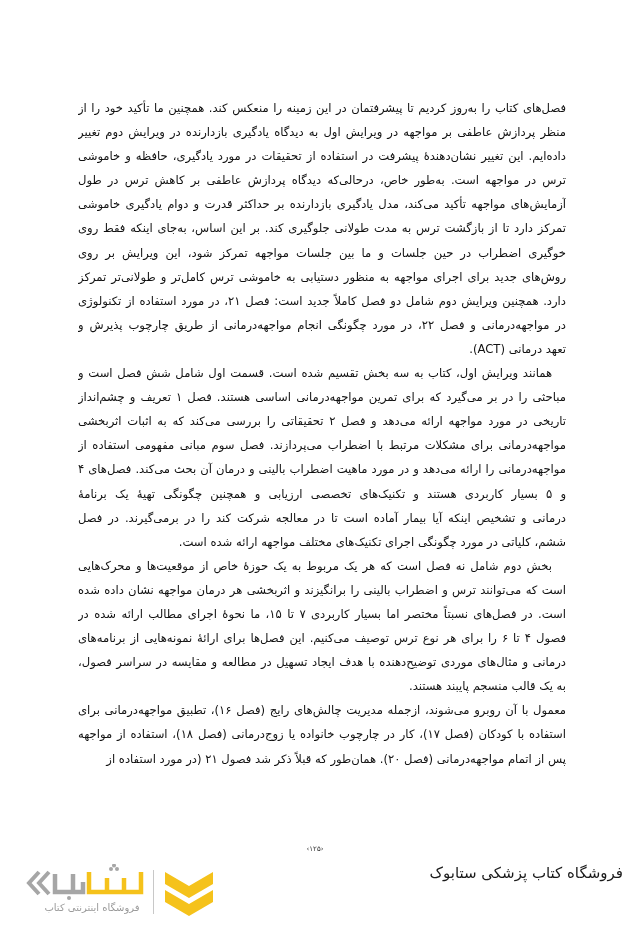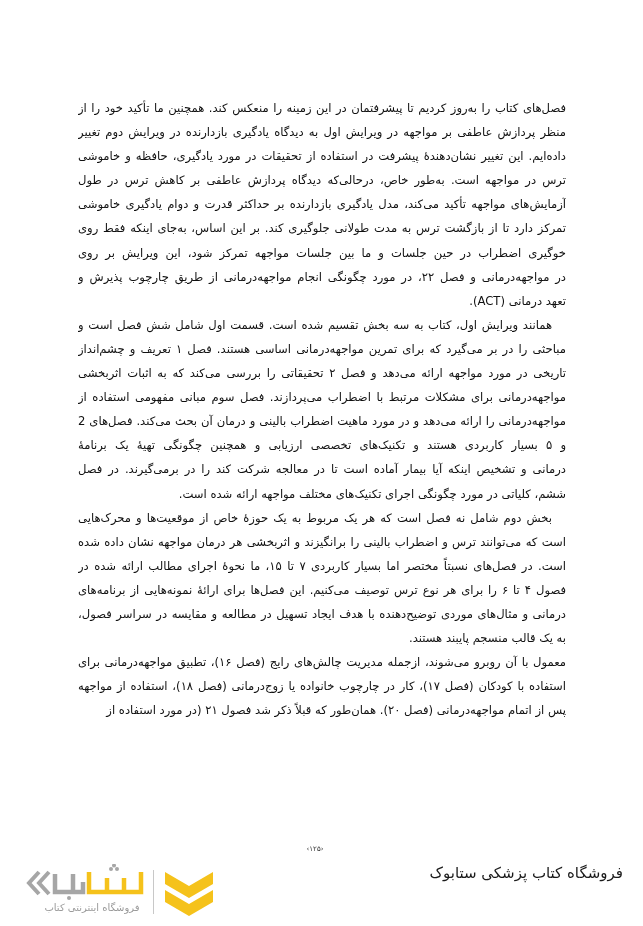--- a/index.html
+++ b/index.html
@@ -140,29 +140,31 @@
 <div class="page">
   <div class="text-block" id="text-block">
       <div>
         <span class="line">فصل‌های کتاب را به‌روز کردیم تا پیشرفتمان در این زمینه را منعکس کند. همچنین ما تأکید خود را از</span>
         <span class="line">منظر پردازش عاطفی بر مواجهه در ویرایش اول به دیدگاه یادگیری بازدارنده در ویرایش دوم تغییر</span>
         <span class="line">داده‌ایم. این تغییر نشان‌دهندهٔ پیشرفت در استفاده از تحقیقات در مورد یادگیری، حافظه و خاموشی</span>
         <span class="line">ترس در مواجهه است. به‌طور خاص، درحالی‌که دیدگاه پردازش عاطفی بر کاهش ترس در طول</span>
         <span class="line">آزمایش‌های مواجهه تأکید می‌کند، مدل یادگیری بازدارنده بر حداکثر قدرت و دوام یادگیری خاموشی</span>
         <span class="line">تمرکز دارد تا از بازگشت ترس به مدت طولانی جلوگیری کند. بر این اساس، به‌جای اینکه فقط روی</span>
         <span class="line">خوگیری اضطراب در حین جلسات و ما بین جلسات مواجهه تمرکز شود، این ویرایش بر روی</span>
+        <span class="line">روش‌های جدید برای اجرای مواجهه به منظور دستیابی به خاموشی ترس کامل‌تر و طولانی‌تر تمرکز</span>
+        <span class="line">دارد. همچنین ویرایش دوم شامل دو فصل کاملاً جدید است: فصل ۲۱، در مورد استفاده از تکنولوژی</span>
         <span class="line">در مواجهه‌درمانی و فصل ۲۲، در مورد چگونگی انجام مواجهه‌درمانی از طریق چارچوب پذیرش و</span>
         <span class="line last">تعهد درمانی (ACT).</span>
       </div>
       <div>
         <span class="line indent">همانند ویرایش اول، کتاب به سه بخش تقسیم شده است. قسمت اول شامل شش فصل است و</span>
         <span class="line">مباحثی را در بر می‌گیرد که برای تمرین مواجهه‌درمانی اساسی هستند. فصل ۱ تعریف و چشم‌انداز</span>
         <span class="line">تاریخی در مورد مواجهه ارائه می‌دهد و فصل ۲ تحقیقاتی را بررسی می‌کند که به اثبات اثربخشی</span>
         <span class="line">مواجهه‌درمانی برای مشکلات مرتبط با اضطراب می‌پردازند. فصل سوم مبانی مفهومی استفاده از</span>
-        <span class="line">مواجهه‌درمانی را ارائه می‌دهد و در مورد ماهیت اضطراب بالینی و درمان آن بحث می‌کند. فصل‌های 2</span>
+        <span class="line">مواجهه‌درمانی را ارائه می‌دهد و در مورد ماهیت اضطراب بالینی و درمان آن بحث می‌کند. فصل‌های ۴</span>
         <span class="line">و ۵ بسیار کاربردی هستند و تکنیک‌های تخصصی ارزیابی و همچنین چگونگی تهیهٔ یک برنامهٔ</span>
         <span class="line">درمانی و تشخیص اینکه آیا بیمار آماده است تا در معالجه شرکت کند را در برمی‌گیرند. در فصل</span>
         <span class="line last">ششم، کلیاتی در مورد چگونگی اجرای تکنیک‌های مختلف مواجهه ارائه شده است.</span>
       </div>
       <div>
         <span class="line indent">بخش دوم شامل نه فصل است که هر یک مربوط به یک حوزهٔ خاص از موقعیت‌ها و محرک‌هایی</span>
         <span class="line">است که می‌توانند ترس و اضطراب بالینی را برانگیزند و اثربخشی هر درمان مواجهه نشان داده شده</span>
         <span class="line">است. در فصل‌های نسبتاً مختصر اما بسیار کاربردی ۷ تا ۱۵، ما نحوهٔ اجرای مطالب ارائه شده در</span>
         <span class="line">فصول ۴ تا ۶ را برای هر نوع ترس توصیف می‌کنیم. این فصل‌ها برای ارائهٔ نمونه‌هایی از برنامه‌های</span>
         <span class="line">درمانی و مثال‌های موردی توضیح‌دهنده با هدف ایجاد تسهیل در مطالعه و مقایسه در سراسر فصول،</span>

